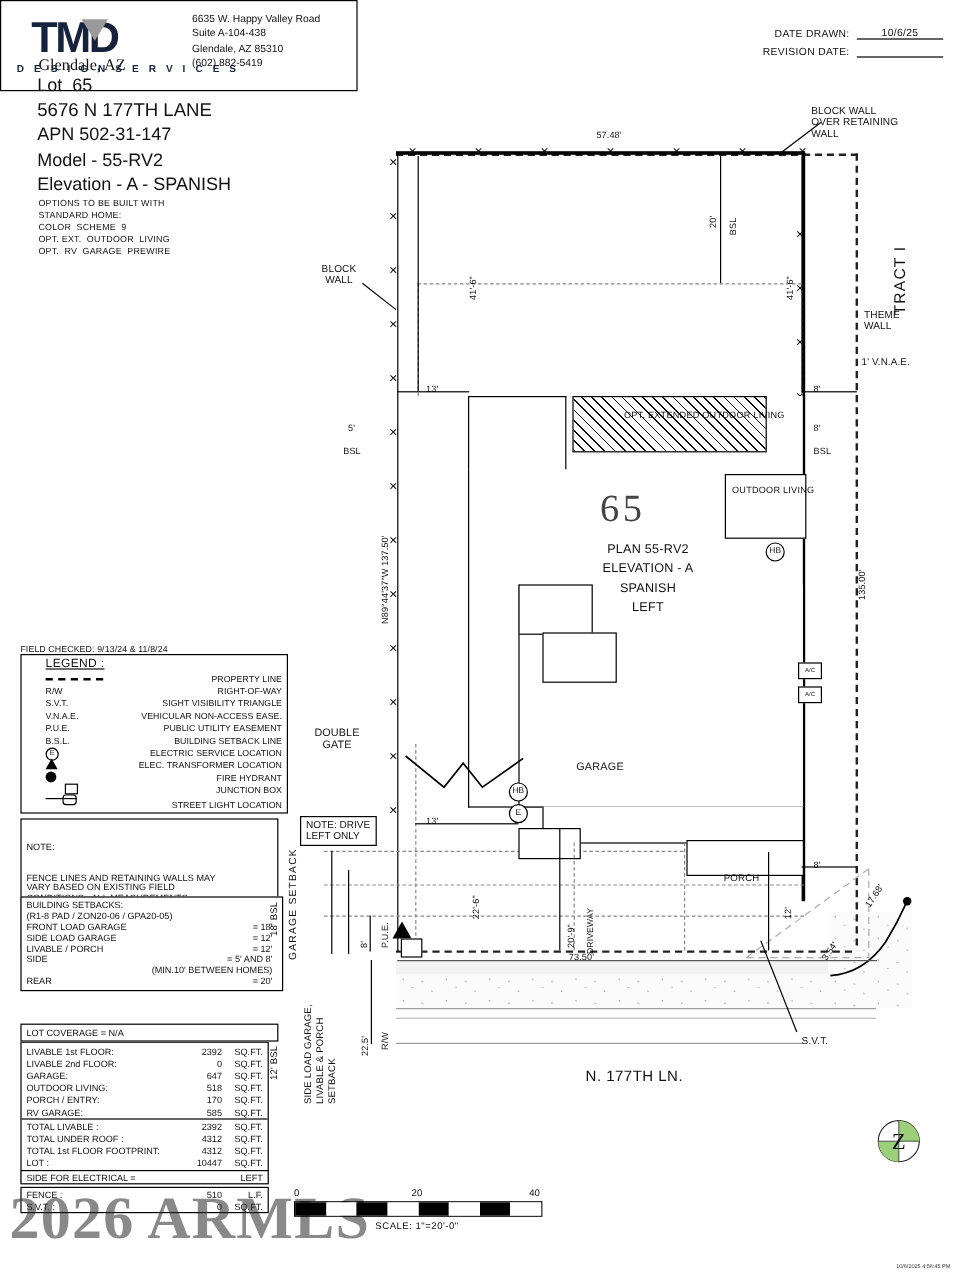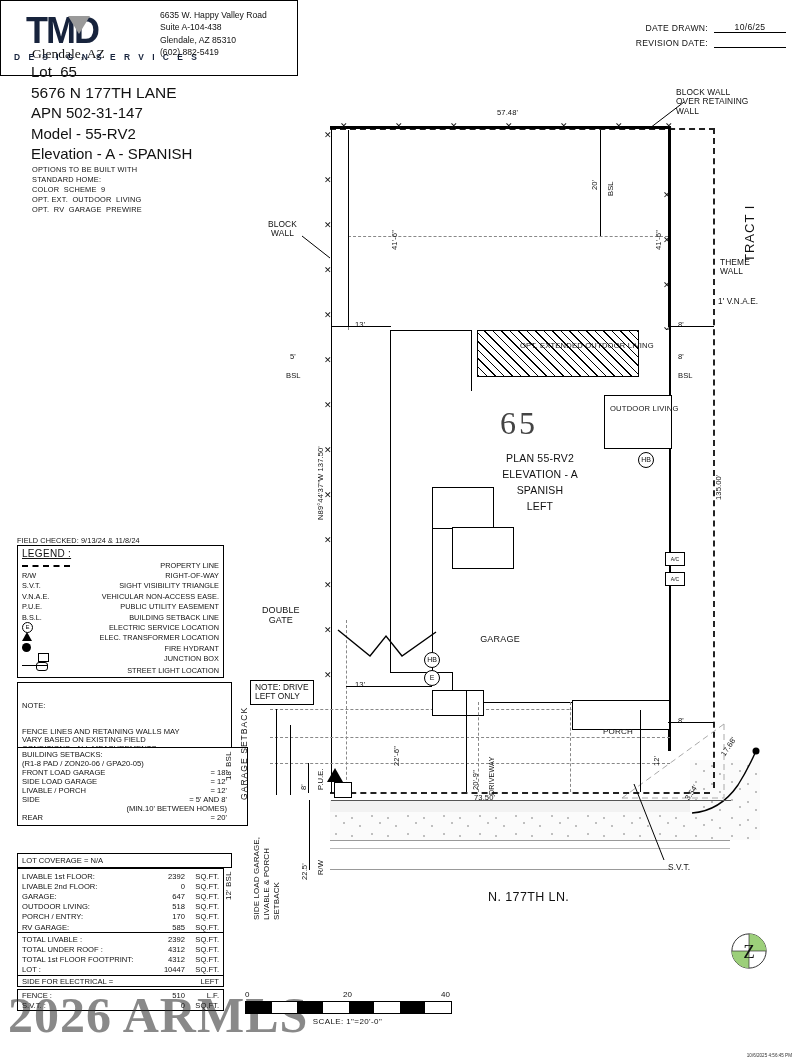--- a/index.html
+++ b/index.html
@@ -30,35 +30,35 @@
 
   
   #date-block{right:14px;top:22px;text-align:right;font-size:8.6px;letter-spacing:.3px;}
   #date-block .row{display:flex;justify-content:flex-end;align-items:flex-end;margin-bottom:5px;}
   #date-block .lbl{margin-right:6px;}
   #date-block .val{border-bottom:1px solid #000;min-width:72px;text-align:center;padding-bottom:0px;}
 
   
   #fieldchk{left:17px;top:521px;font-size:7.3px;letter-spacing:.1px;}
   .box{border:1px solid #000;background:#fff;}
-  #legend-box{left:17px;top:545px;width:205px;}
+  #legend-box{left:17px;top:545px;width:205px;padding-left:16px;}
   #legend-title{font-size:10px;text-decoration:underline;padding:2px 4px 1px 4px;letter-spacing:.3px;}
   .lg-row{display:flex;align-items:center;height:10.4px;font-size:7.3px;padding:0 4px;}
   .lg-key{width:58px;flex:0 0 58px;}
   .lg-desc{flex:1;text-align:right;letter-spacing:.05px;}
   .dashline{display:inline-block;width:48px;height:0;border-top:2px dashed #000;vertical-align:middle;}
   .circ{display:inline-block;width:9px;height:9px;border:1px solid #000;border-radius:50%;font-size:6px;line-height:9px;text-align:center;}
   .tri{display:inline-block;width:0;height:0;border-left:5px solid transparent;border-right:5px solid transparent;border-bottom:9px solid #000;}
   .hyd{display:inline-block;width:9px;height:9px;border-radius:50%;background:#000;}
   .sq{display:inline-block;width:9px;height:7px;border:1px solid #000;}
   .stlight{display:inline-block;width:26px;height:7px;border-top:1px solid #000;position:relative;}
   .stlight:after{content:"";position:absolute;right:0;top:-4px;width:10px;height:7px;border:1px solid #000;border-radius:3px;}
 
   #note-box{left:17px;top:682px;width:205px;padding:2px 4px 3px 4px;font-size:7.6px;letter-spacing:.05px;}
-  #setback-box{left:17px;top:747px;width:205px;padding:2px 20px 3px 4px;font-size:7.6px;}
+  #setback-box{left:17px;top:747px;width:205px;padding:2px 8px 3px 4px;font-size:7.6px;}
   .sb-row{display:flex;justify-content:space-between;}
   .sb-note{text-align:right;}
 
   #cover-box{left:17px;top:853px;width:205px;padding:2px 4px 2px 4px;font-size:7.6px;}
   #area-box{left:17px;top:868px;width:205px;font-size:7.6px;}
   .ar-row{display:flex;padding:0 4px;height:10.2px;align-items:center;}
   .ar-lbl{flex:1;}
   .ar-val{width:34px;text-align:right;}
   .ar-unit{width:34px;text-align:right;}
   .hr{border-top:1px solid #000;}

